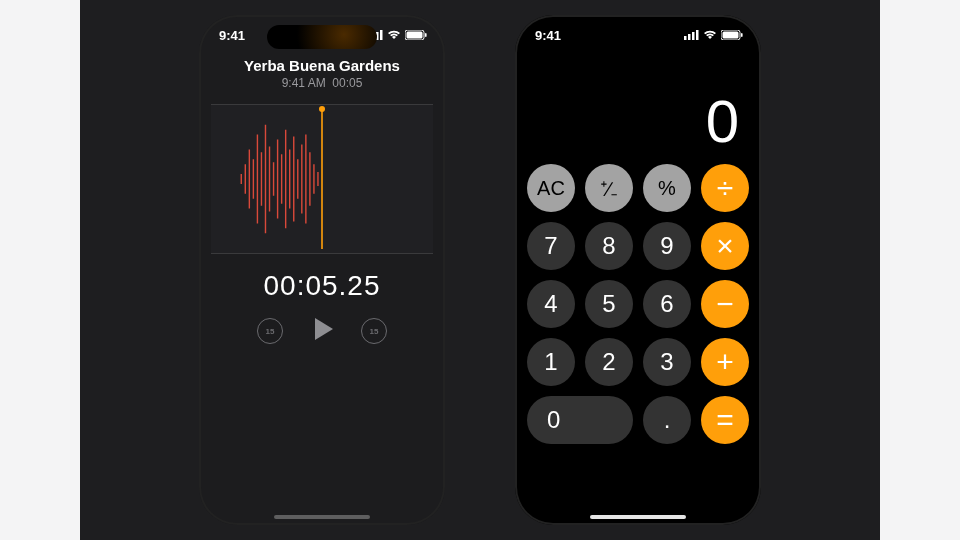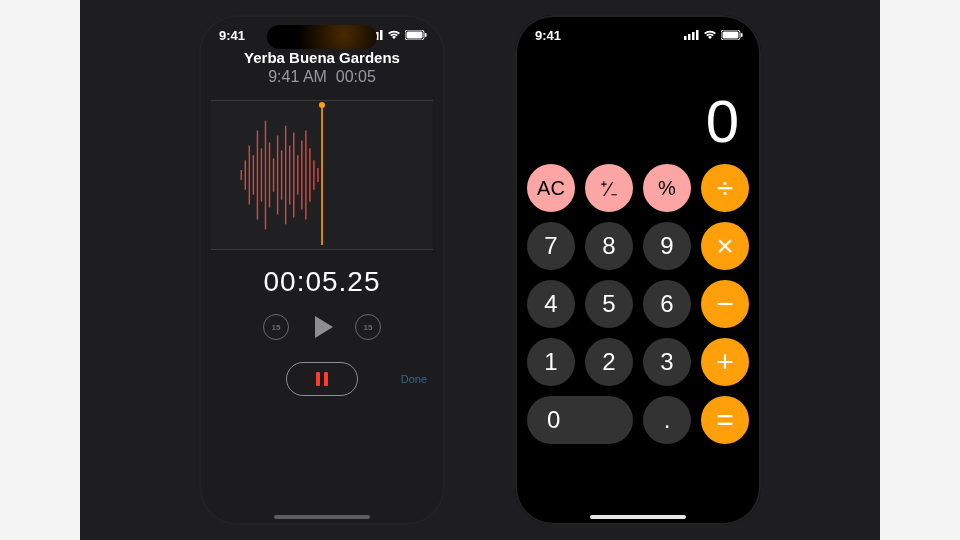--- a/index.html
+++ b/index.html
@@ -27,48 +27,48 @@
   .phone.voice { background:#1c1c1e; }
   .status-bar {
     height: 34px; display:flex; justify-content:space-between; align-items:center;
     padding: 6px 18px 0 20px; color:#fff; font-size:13px; font-weight:600;
   }
   .status-right { display:flex; gap:4px; align-items:center; }
   .signal-icon, .wifi-icon, .battery-icon { display:inline-block; }
   .signal-icon svg, .wifi-icon svg, .battery-icon svg { display:block; }
 
   
-  .vm-header { text-align:center; color:#fff; }
+  .vm-header { text-align:center; margin-top:8px; color:#fff; }
   .vm-title { font-size:15px; font-weight:600; }
-  .vm-sub { font-size:16px; color:#9a9a9e; margin-top:2px; }
+  .vm-sub { font-size:12px; color:#9a9a9e; margin-top:2px; }
   .vm-wave {
     margin: 14px 12px 0 12px; height:150px; position:relative;
     border-top:1px solid #3a3a3c; border-bottom:1px solid #3a3a3c;
     background:#2a2a2c55;
   }
   .vm-wave svg { position:absolute; inset:0; width:100%; height:100%; }
   .vm-ticks { display:flex; justify-content:space-between; padding:2px 14px; font-size:8px; color:#6a6a6e; }
   .vm-timer { text-align:center; color:#fff; font-size:28px; font-weight:300; font-variant-numeric: tabular-nums; margin-top:16px; letter-spacing:1px; }
-  .vm-controls { display:flex; justify-content:center; align-items:center; gap:22px; margin-top:16px;font-weight:bold; }
+  .vm-controls { display:flex; justify-content:center; gap:28px; margin-top:16px;font-weight:bold; }
   .vm-seek { width:26px; height:26px; border:1.5px solid #6a6a6e; border-radius:50%; display:flex; align-items:center; justify-content:center; color:#6a6a6e; font-size:8px; position:relative; }
   .vm-play { width:0; height:0; border-left:18px solid #8e8e92; border-top:11px solid transparent; border-bottom:11px solid transparent; margin-left:4px; }
   .vm-record-row { display:flex; justify-content:center; align-items:center; margin-top:22px; gap:18px; }
   .vm-record { width:72px; height:34px; border:1.6px solid #8e8e92; border-radius:17px; display:flex; align-items:center; justify-content:center; }
   .vm-pause-inner { display:flex; gap:4px; }
   .vm-pause-inner span { width:4px; height:14px; background:#ff3b30; border-radius:1px; display:block; }
   .vm-done { color:#2f6a8a; font-size:11px; }
 
   .home-indicator { position:absolute; bottom:6px; left:50%; transform:translateX(-50%); width:96px; height:4px; border-radius:3px; background:#fff; opacity:.9; }
   .voice .home-indicator { background:#666; }
 
   
   .calc-display { flex:0 0 auto; text-align:right; color:#fff; font-size:60px; font-weight:300; padding: 38px 22px 8px 0; }
   .calc-grid { display:grid; grid-template-columns:repeat(4,1fr); gap:10px; padding:0 12px 26px 12px; }
   .cbtn { aspect-ratio:1/1; border-radius:50%; display:flex; align-items:center; justify-content:center; font-size:24px; color:#fff; font-weight:400; cursor:pointer; user-select:none; }
-  .cbtn.light { background:#fca5a5; color:#000; font-size:20px; font-weight:500; }
+  .cbtn.light { background:#a3a3a3; color:#000; font-size:20px; font-weight:500; }
   .cbtn.dark { background:#333333; }
   .cbtn.op { background:#ff9f0a; font-size:30px; }
   .cbtn.zero { grid-column:span 2; aspect-ratio:auto; height:48px; border-radius:24px; justify-content:flex-start; padding-left:20px; }
   .dynamic-island { position:absolute; top:10px; left:50%; transform:translateX(-50%); width:76px; height:20px; background:#000; border-radius:12px; }
   .voice .dynamic-island { background: radial-gradient(circle at 70% 40%, #4a2a00 0%, #000 60%); width:110px; height:24px; }
 </style>
 </head>
 <body>
 
 <div class="side-panel side-left"></div>
@@ -143,29 +143,20 @@
   <div class="vm-controls">
     <div class="vm-seek">
         <span>15</span>
       </div>
     <div class="vm-play"></div>
     <div class="vm-seek">
         <span>15</span>
       </div>
   </div>
 
-  <div class="vm-record-row">
-    <div class="vm-record">
-      <div class="vm-pause-inner">
-          <span></span>
-          <span></span>
-        </div>
-    </div>
-    <span class="vm-done" style="position:absolute; right:18px;">Done</span>
-  </div>
 
   <div class="home-indicator"></div>
 </div>
 
 <div class="phone calc">
   <div class="dynamic-island"></div>
   <div class="status-bar">
     <span>9:41</span>
     <span class="status-right">
       <span class="signal-icon">

